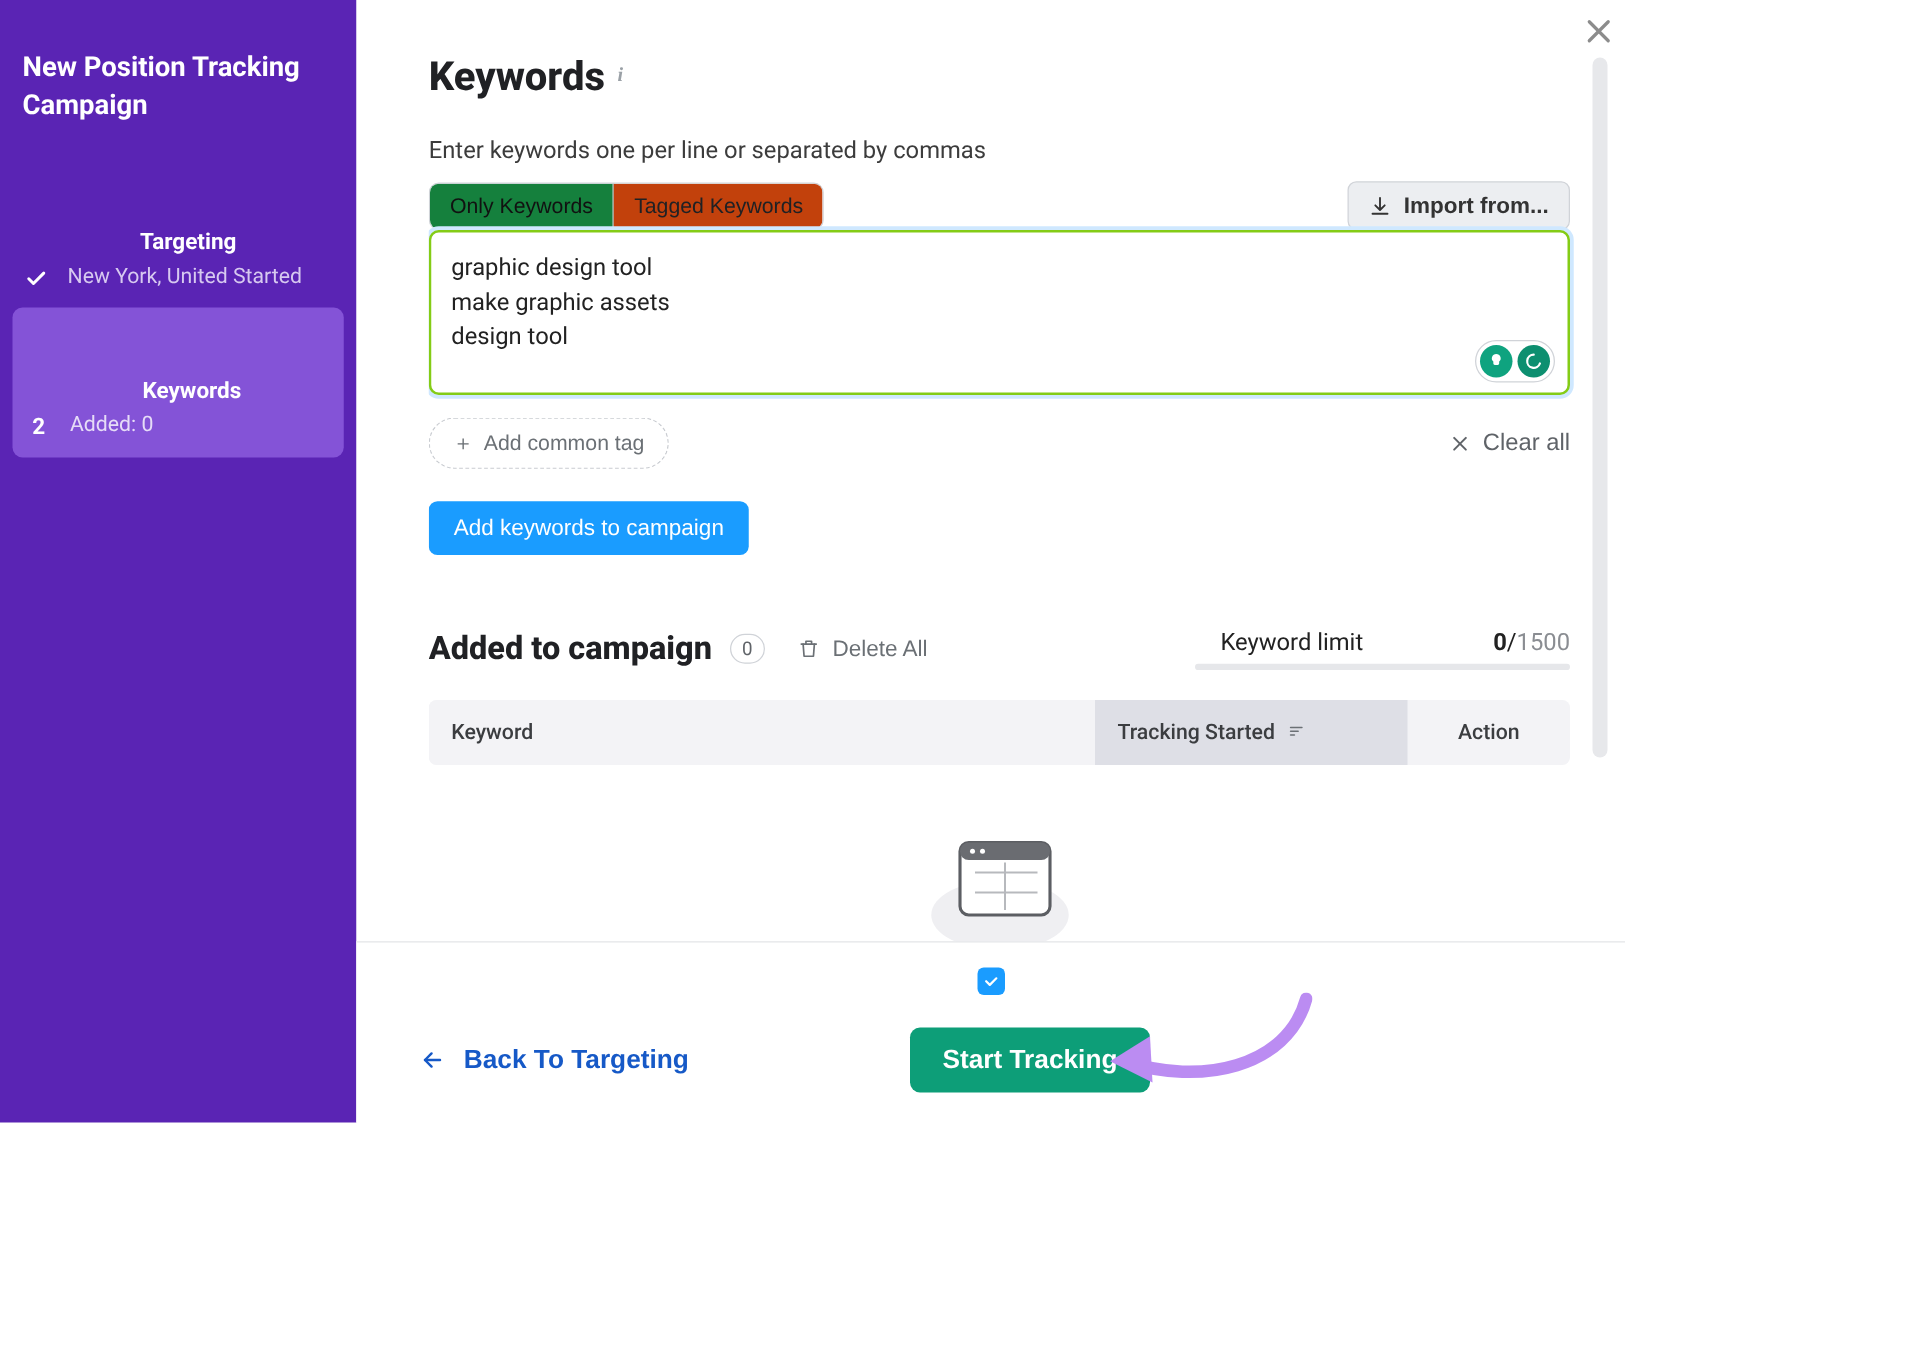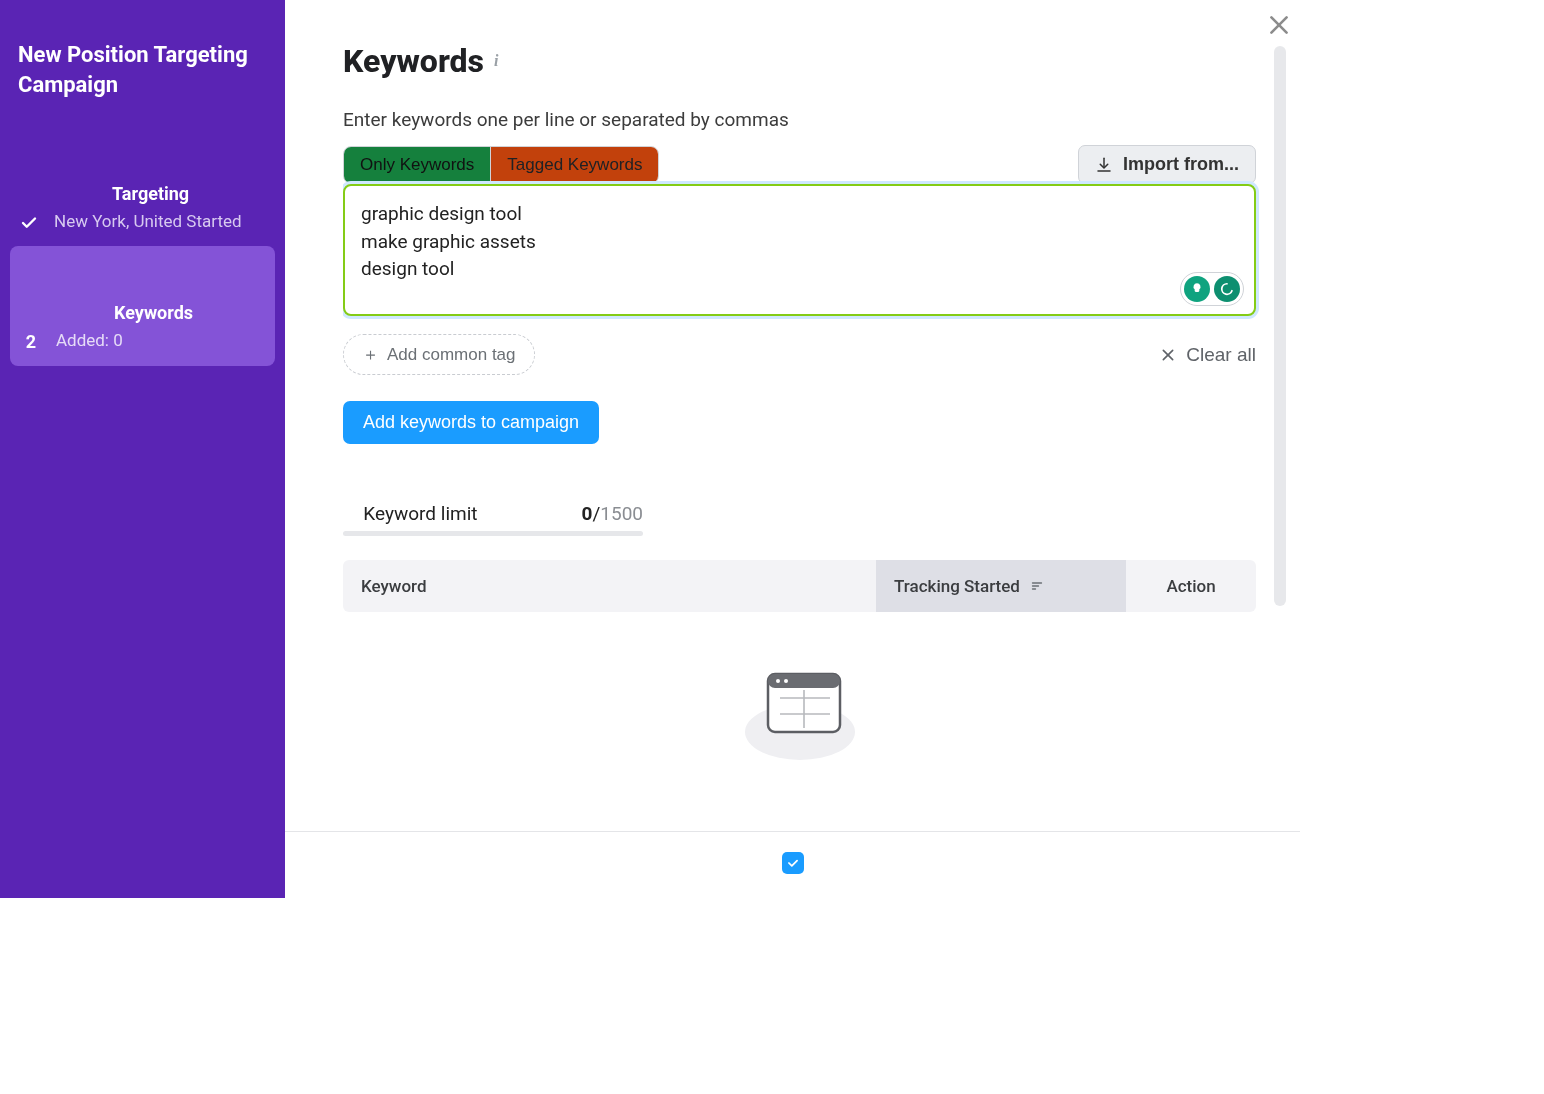--- a/index.html
+++ b/index.html
@@ -350,21 +350,21 @@
     background:#e7e8eb;
     border-radius:6px;
   }
 </style>
 </head>
 <body>
 
 <div class="app">
 
   <aside class="sidebar">
-    <div class="sidebar-title">New Position Targeting Campaign</div>
+    <div class="sidebar-title">New Position Tracking Campaign</div>
 
     <div class="step">
       <div class="marker check-icon">
         <svg viewBox="0 0 24 24" fill="none" stroke="#fff" stroke-width="3.2" stroke-linecap="round" stroke-linejoin="round">
             <polyline points="4 12 9 17 20 6"></polyline>
           </svg>
       </div>
       <div class="labels">
         <div class="main">Targeting</div>
         <div class="sub">New York, United Started</div>
@@ -440,20 +440,32 @@
               <line x1="5" y1="5" x2="19" y2="19"></line>
               <line x1="19" y1="5" x2="5" y2="19"></line>
             </svg>
           <span>Clear all</span>
         </button>
       </div>
 
       <button class="primary-add">Add keywords to campaign</button>
 
       <div class="added-head">
+        <div class="added-left">
+          <span class="added-title">Added to campaign</span>
+          <span class="count-pill">0</span>
+          <button class="delete-all">
+            <svg viewBox="0 0 24 24" fill="none" stroke-width="1.8" stroke-linecap="round" stroke-linejoin="round">
+                <path d="M4 7h16"></path>
+                <path d="M9 7V4h6v3"></path>
+                <path d="M6 7l1 13h10l1-13"></path>
+              </svg>
+            <span>Delete All</span>
+          </button>
+        </div>
         <div class="kw-limit">
           <div class="line1">
             <span>Keyword limit</span>
             <span class="nums">
               <span class="cur">0</span><span>/</span><span class="max">1500</span>
             </span>
           </div>
           <div class="bar"></div>
         </div>
       </div>
@@ -492,16 +504,32 @@
     </div>
 
     <div class="footer">
       <div class="footer-row1">
         <div class="checkbox">
           <svg viewBox="0 0 24 24" fill="none" stroke-linecap="round" stroke-linejoin="round">
               <polyline points="5 12 10 17 19 8"></polyline>
             </svg>
         </div>
       </div>
+      <div class="footer-row2">
+        <button class="back-link">
+          <svg viewBox="0 0 24 24" fill="none" stroke-width="2.6" stroke-linecap="round" stroke-linejoin="round">
+              <line x1="20" y1="12" x2="4" y2="12"></line>
+              <polyline points="11 5 4 12 11 19"></polyline>
+            </svg>
+          <span>Back To Targeting</span>
+        </button>
+        <button class="start-btn">Start Tracking</button>
+        <div class="arrow-annot">
+          <svg width="170" height="90" viewBox="0 0 170 90">
+            <path d="M165 5 C 150 60, 80 75, 20 55" fill="none" stroke="#bb8cf2" stroke-width="10" stroke-linecap="round"></path>
+            <path d="M40 35 L8 55 L42 72 Z" fill="#bb8cf2"></path>
+          </svg>
+        </div>
+      </div>
     </div>
 
   </main>
 </div>
 
 </body></html>

